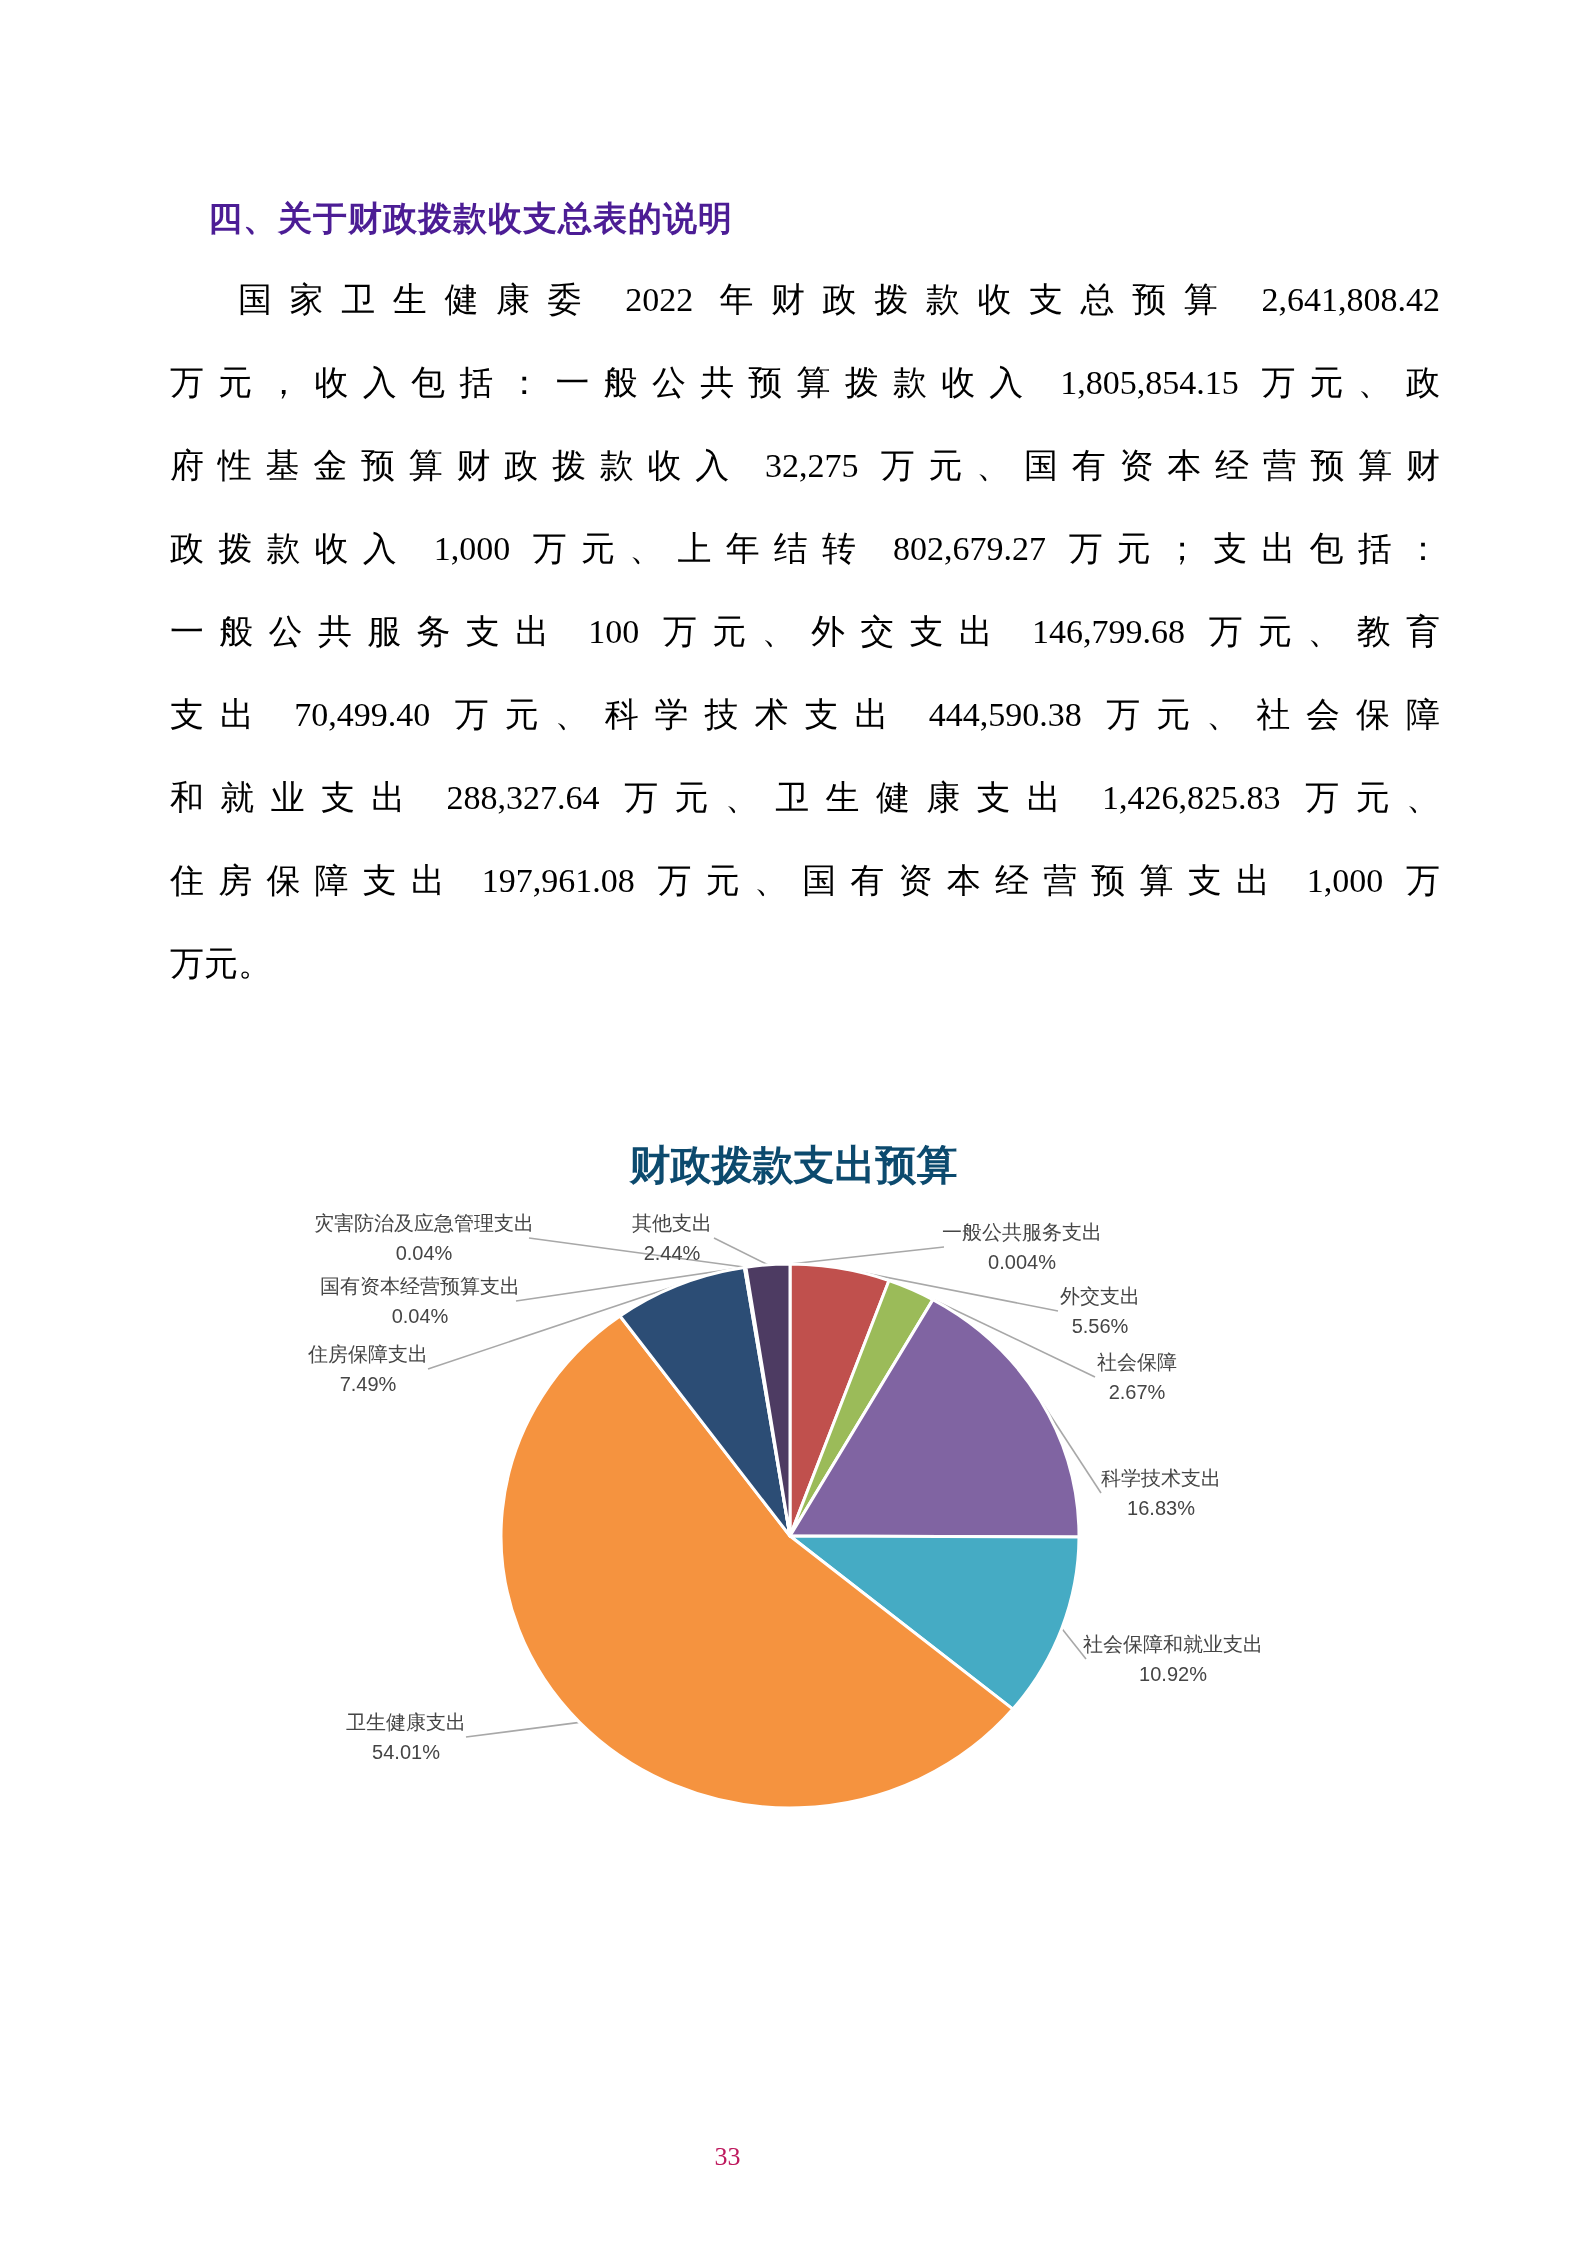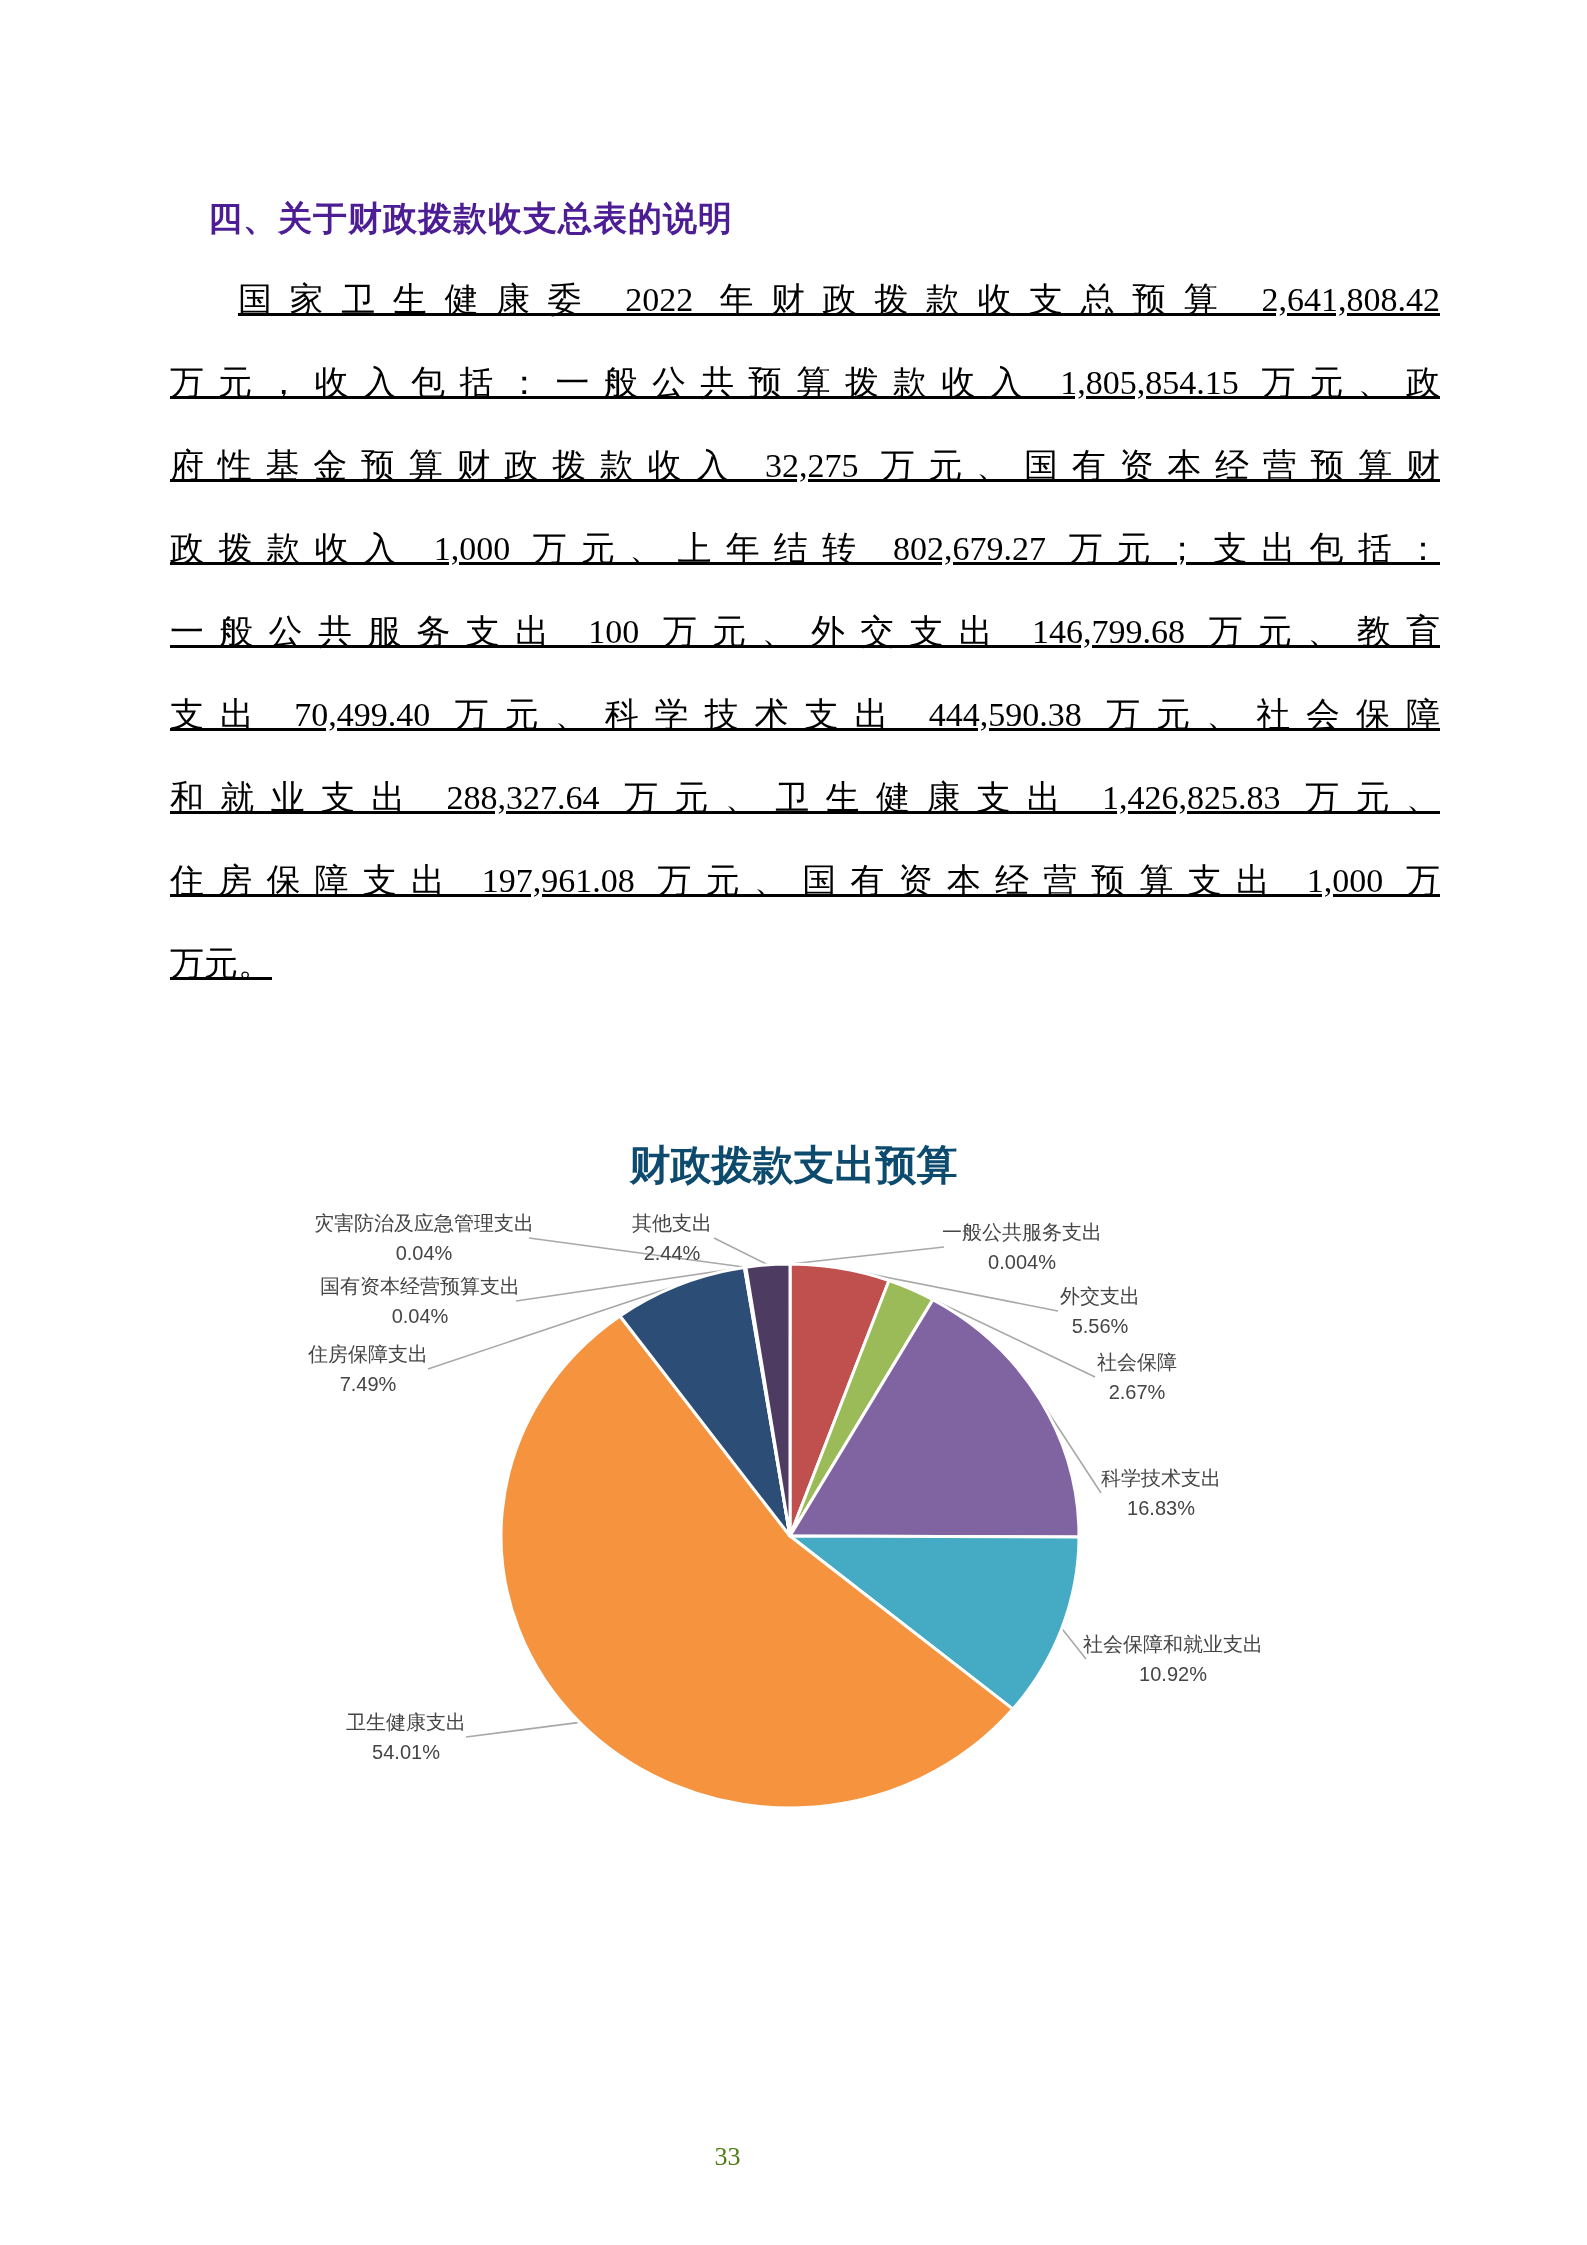--- a/index.html
+++ b/index.html
@@ -27,21 +27,20 @@
     left:170px;top:258px;
     width:1270px;
   }
   .pline{
     height:83px;
     line-height:83px;
     font-size:34px;
     text-align:justify;
     text-align-last:justify;
     white-space:nowrap;
-    text-decoration:underline;
   }
   .pline.first{ text-indent:68px; }
   .pline.last{ text-align-last:left; }
   .chart-title{
     position:absolute;
     left:0;top:1140px;
     width:1587px;
     text-align:center;
     font-family:"Liberation Serif", serif;
     font-weight:bold;
@@ -63,21 +62,21 @@
     line-height:30px;
     color:#454545;
     white-space:nowrap;
   }
   .pageno{
     position:absolute;
     left:0;top:2142px;
     width:1455px;
     text-align:center;
     font-size:26px;
-    color:#4d7c0f;
+    color:#be185d;
   }
 </style>
 </head>
 <body>
 
 <div class="page">
 
   <h2 class="heading">四、关于财政拨款收支总表的说明</h2>
 
   <div class="para">

